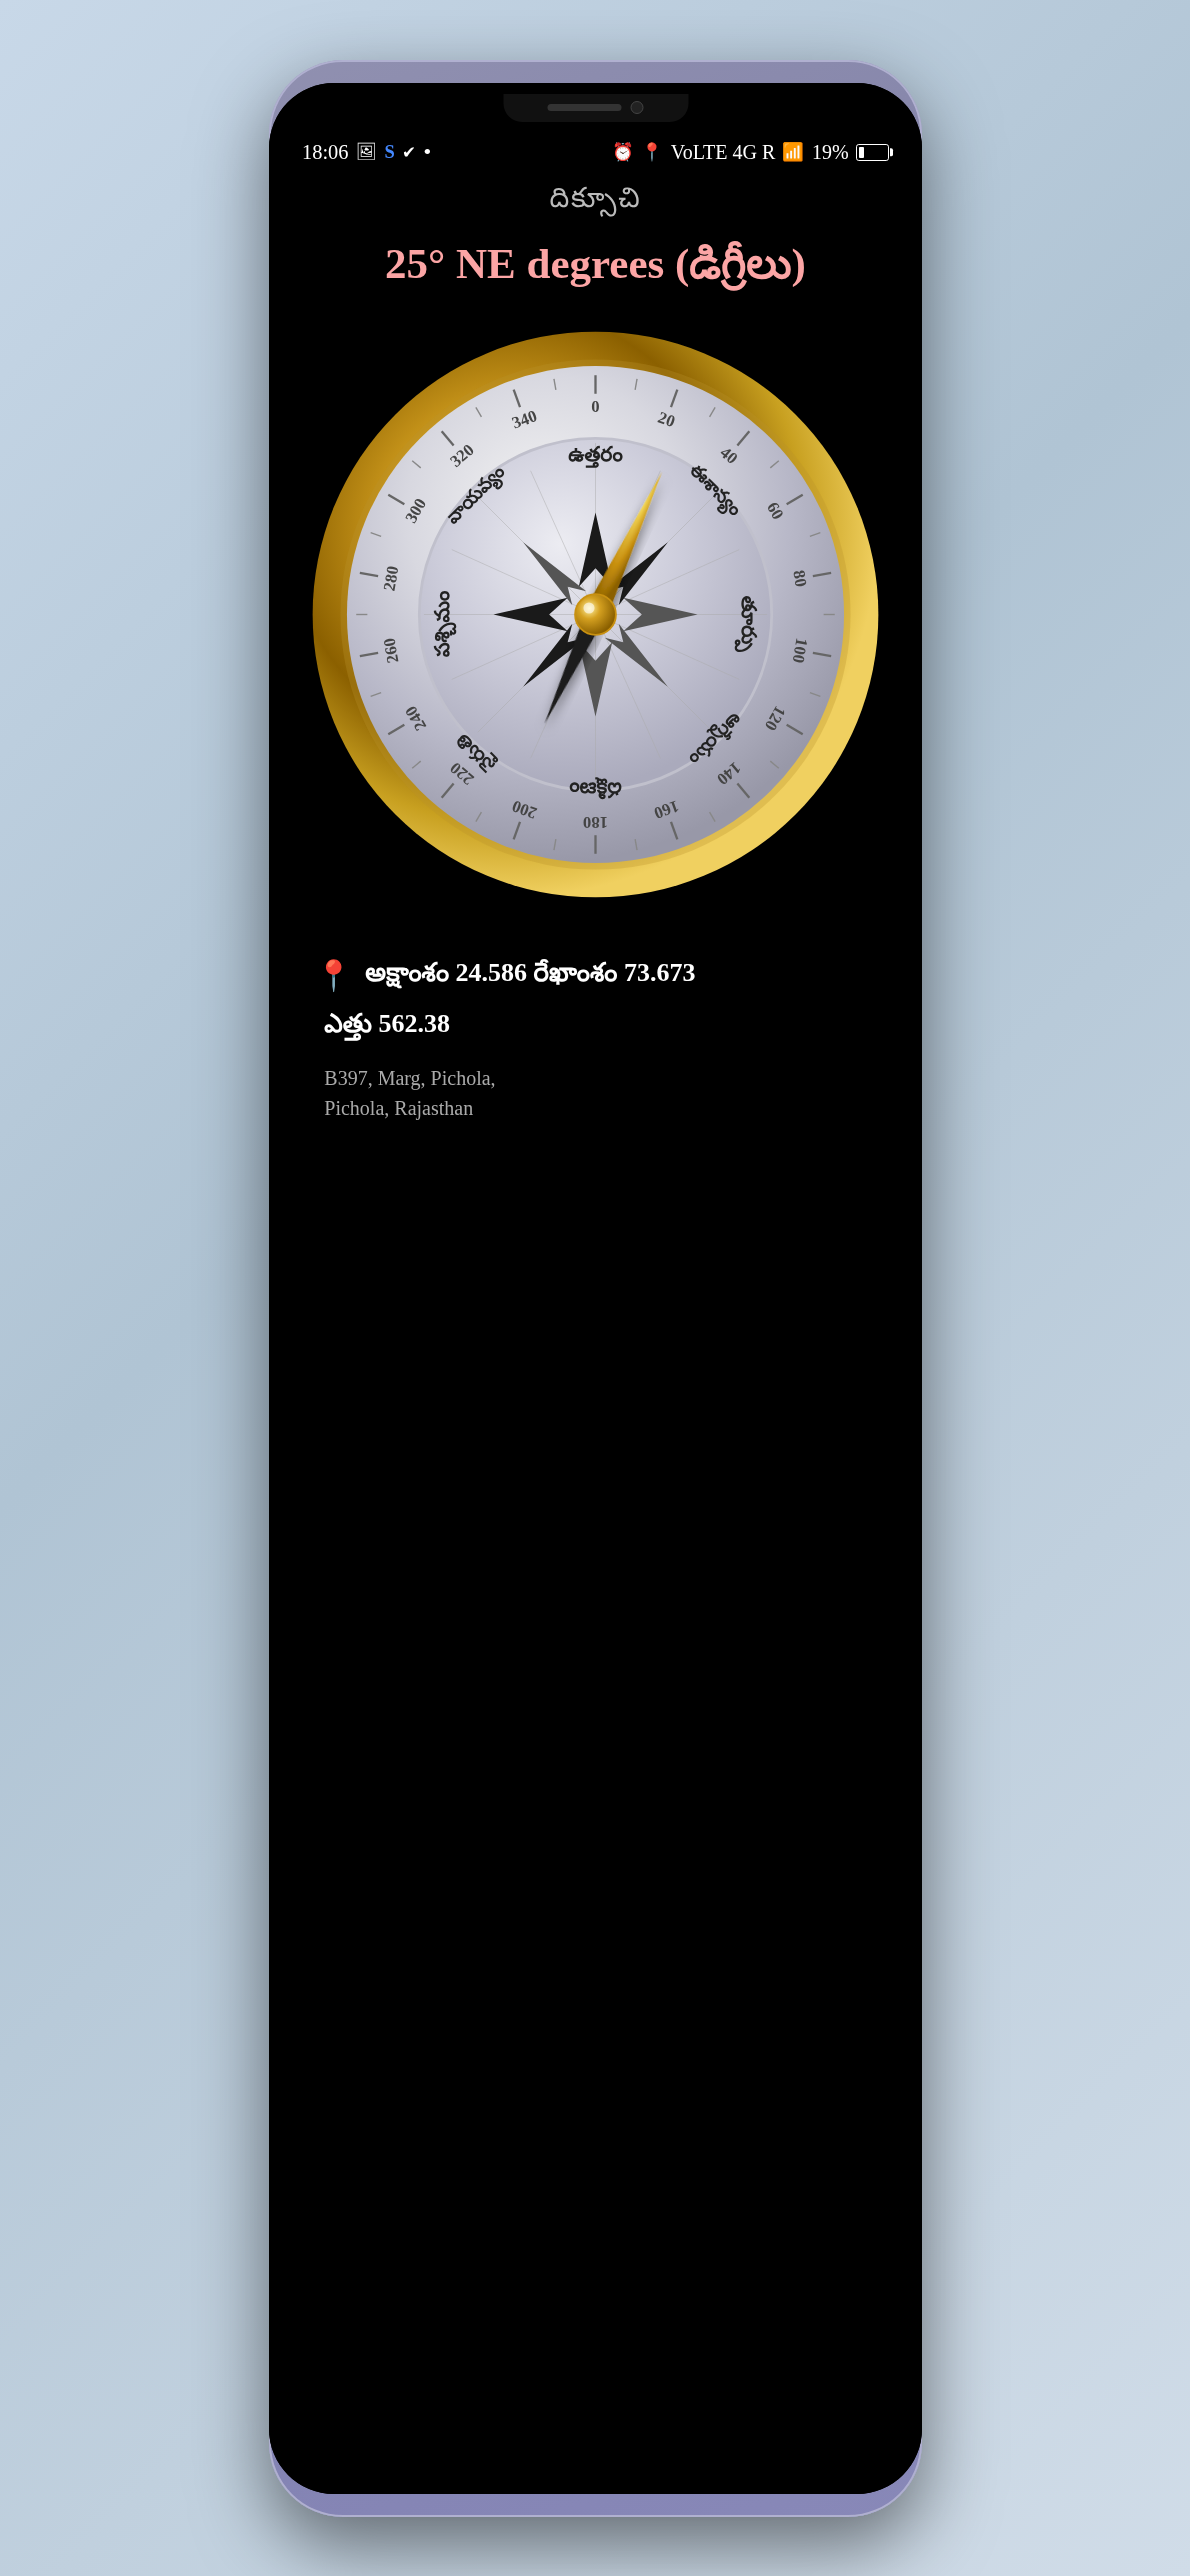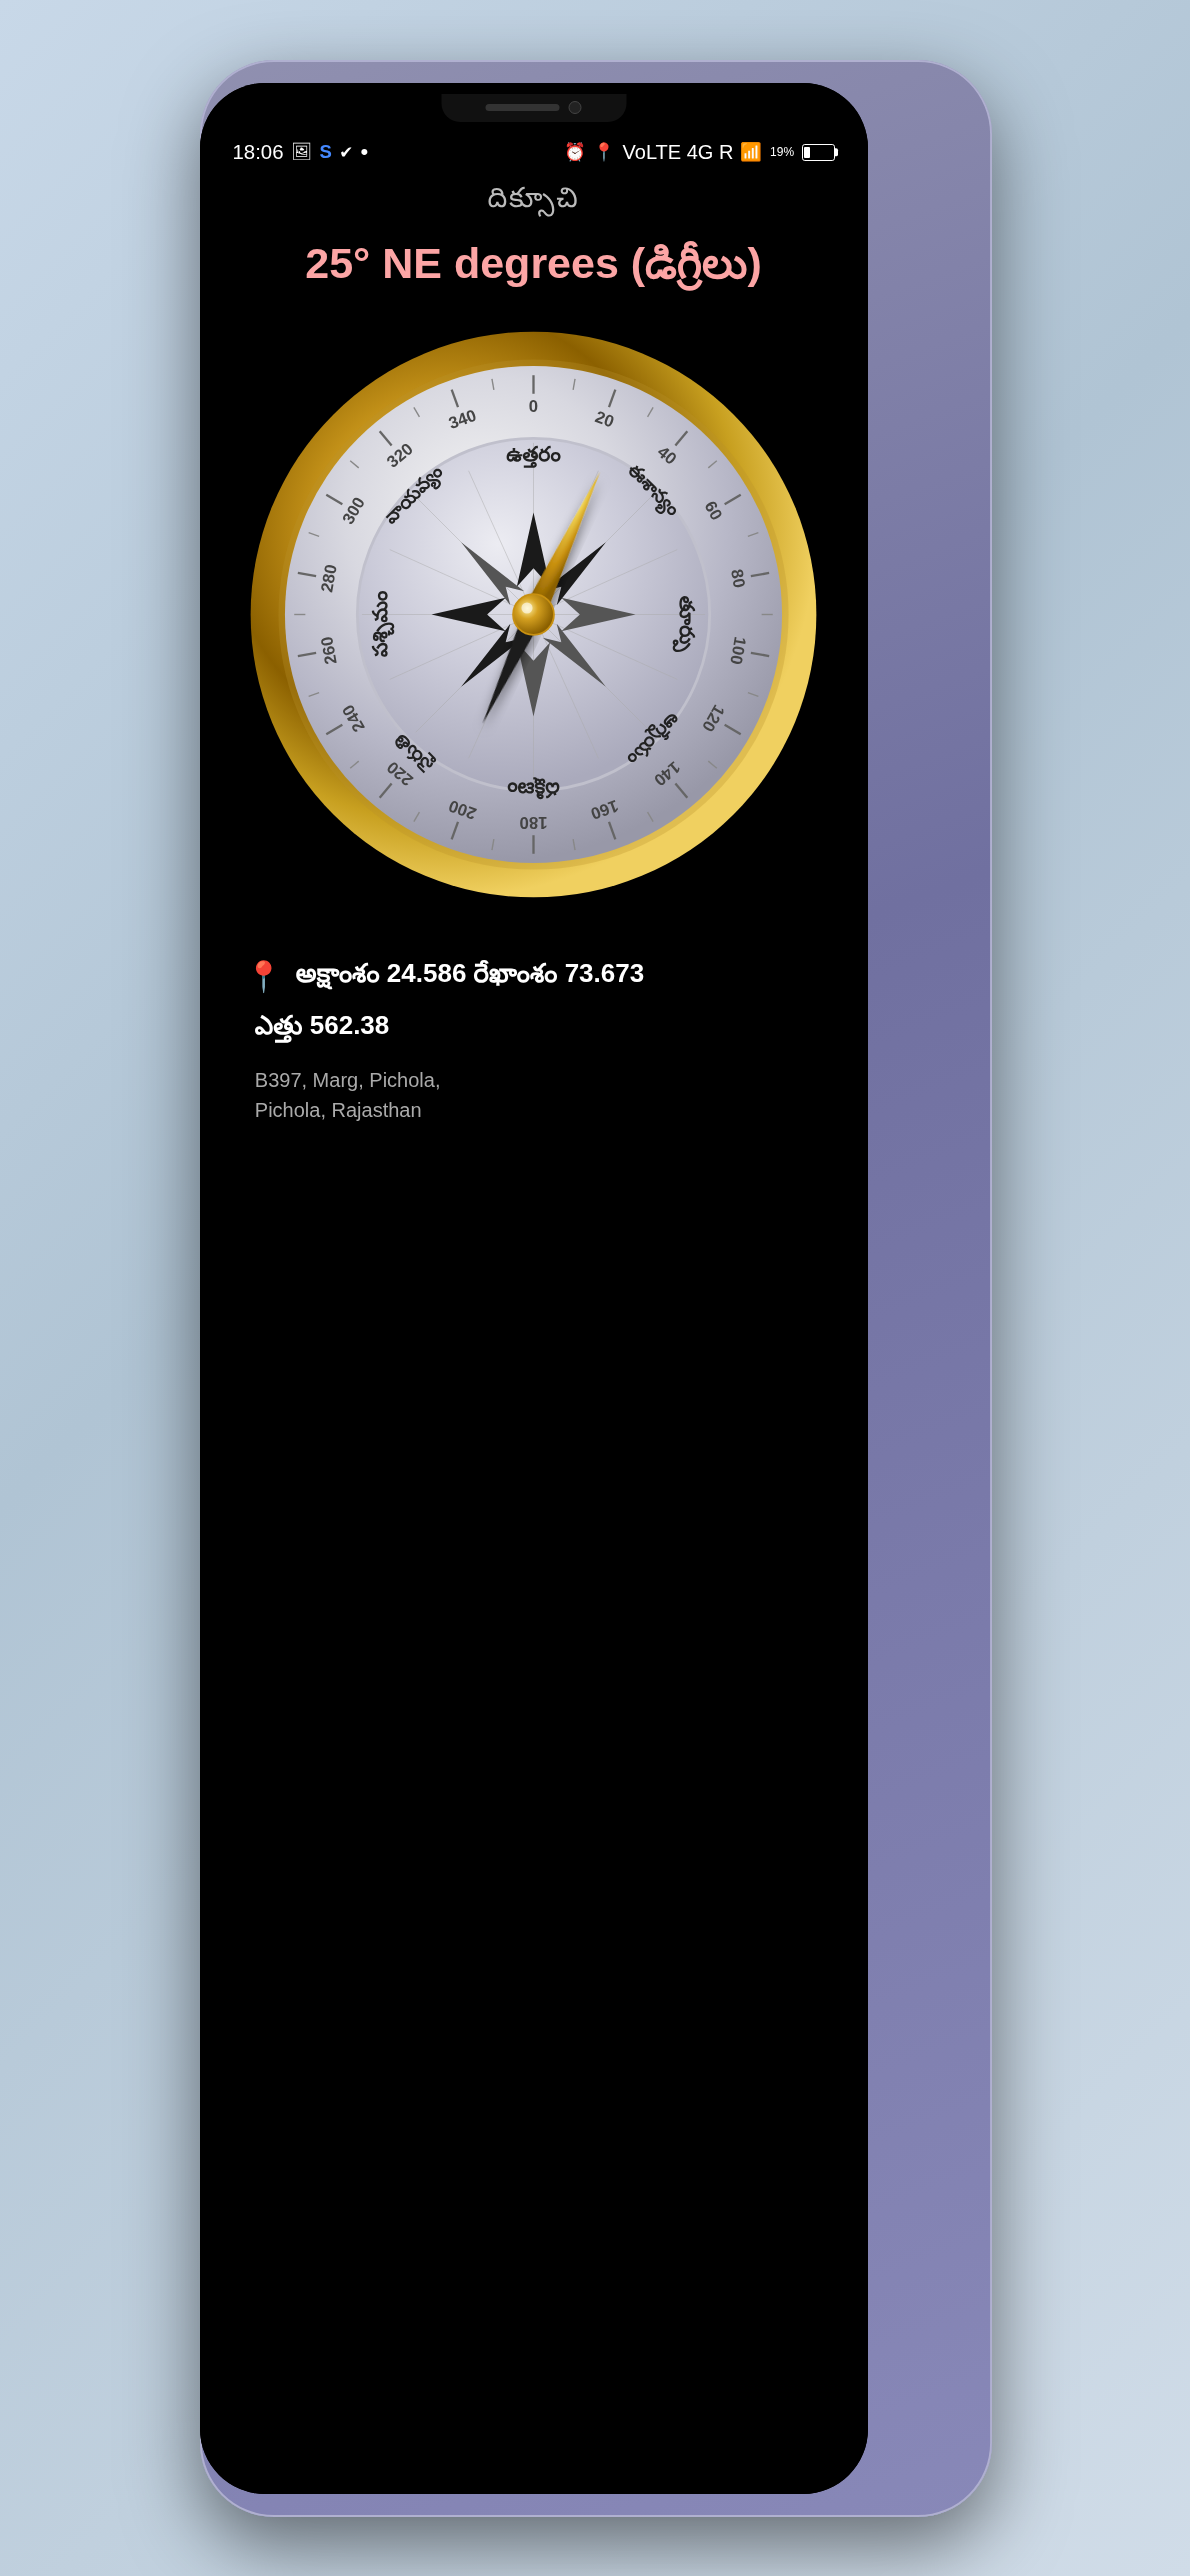--- a/index.html
+++ b/index.html
@@ -9,29 +9,30 @@
       height: 2576px;
       background: linear-gradient(135deg, #c8d8e8 0%, #b0c4d4 40%, #d0dce8 100%);
       display: flex;
       justify-content: center;
       align-items: center;
       font-family: Arial, sans-serif;
       overflow: hidden;
     }
 
     .phone-outer {
-      width: 792px;
+      width: 653px;
       height: 2457px;
       background: linear-gradient(160deg, #9090b0 0%, #7070a0 40%, #8888b8 100%);
       border-radius: 74px;
       display: flex;
       justify-content: flex-start;
       align-items: center;
       box-shadow: 0 28px 74px rgba(0,0,0,0.5), inset 0 0 0 1.9px #b0b0d0;
       position: relative;
+      font-family: Liberation Serif, serif;
     }
 
     .phone-inner {
       width: 668px;
       height: 2411px;
       background: #000;
       border-radius: 65px;
       overflow: hidden;
       position: relative;
       display: flex;
@@ -223,21 +224,21 @@
       </div>
       <div class="notch-center">
         <div class="notch-speaker"></div>
         <div class="camera-dot"></div>
       </div>
       <div class="status-right">
         <span>⏰</span>
         <span>📍</span>
         <span style="font-size:20px;">VoLTE 4G R</span>
         <span>📶</span>
-        <span style="font-size:12px;">19%</span>
+        <span style="font-size:20px;">19%</span>
         <div class="battery-bar">
           <div class="battery-fill"></div>
         </div>
       </div>
     </div>
 
     <div class="app-content">
       <div class="app-title">దిక్సూచి</div>
       <div class="compass-heading">25° NE degrees (డిగ్రీలు)</div>
 

